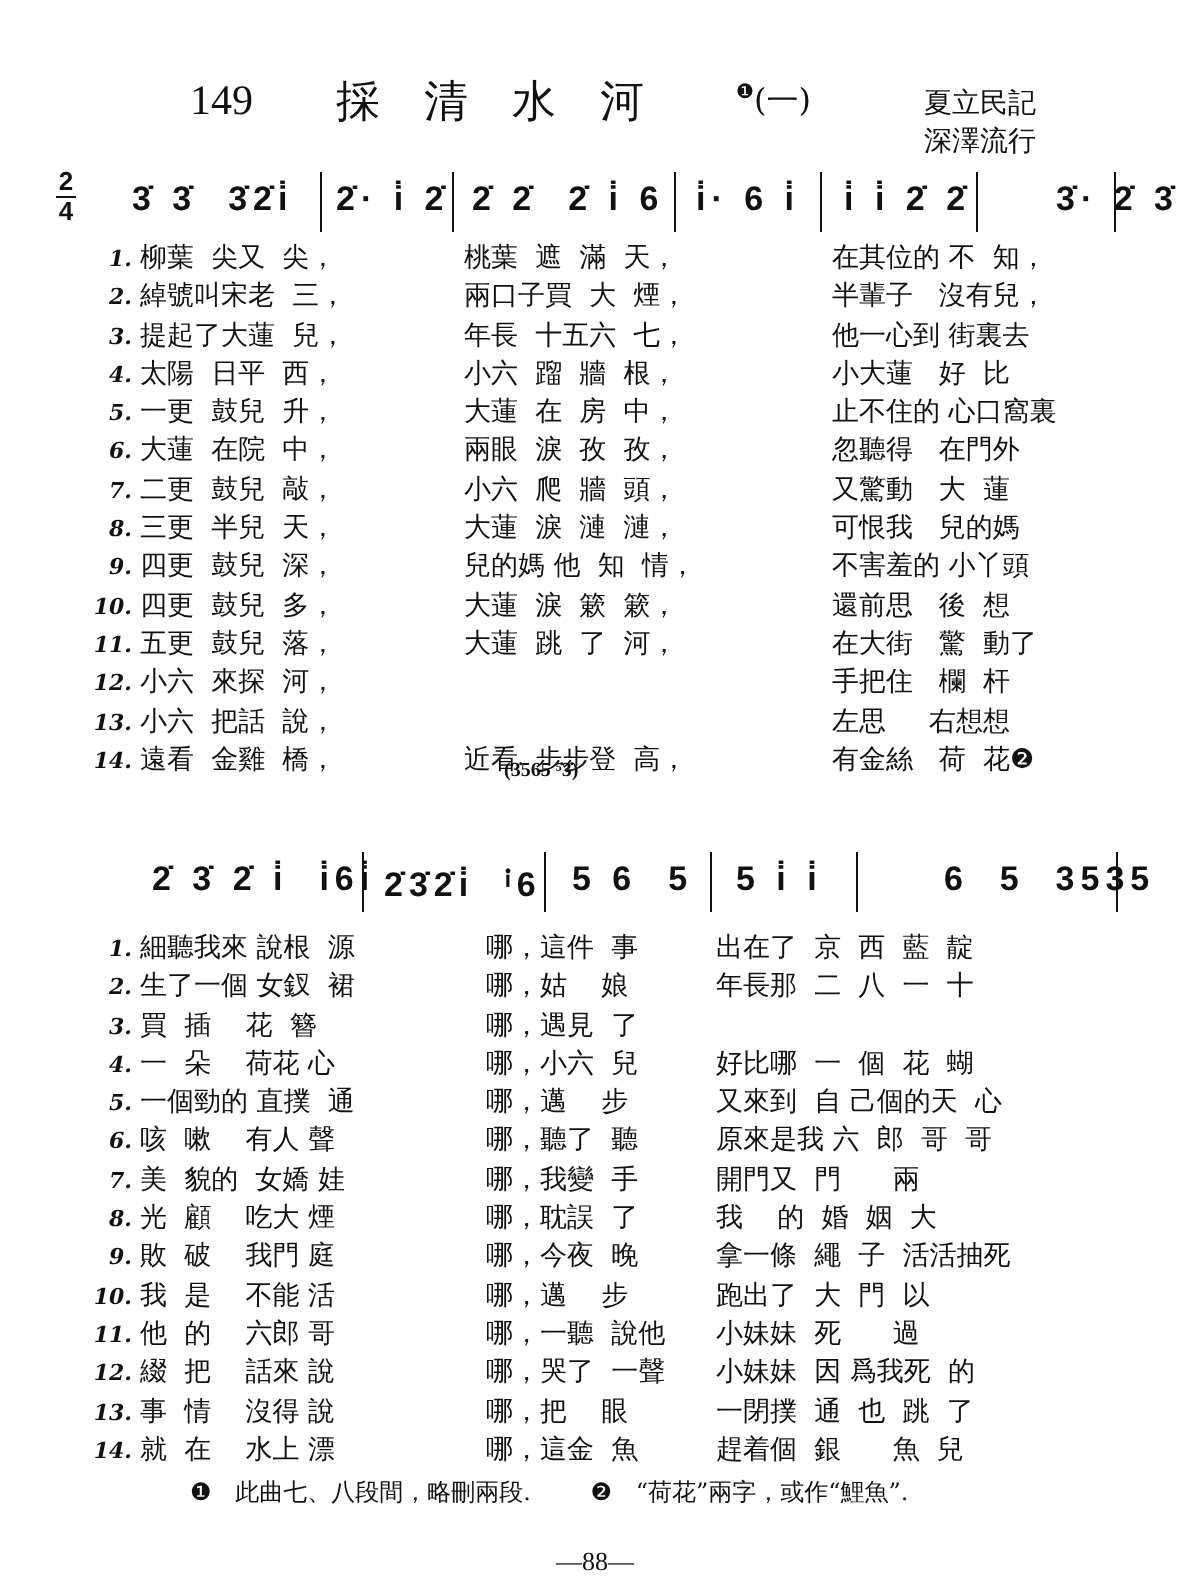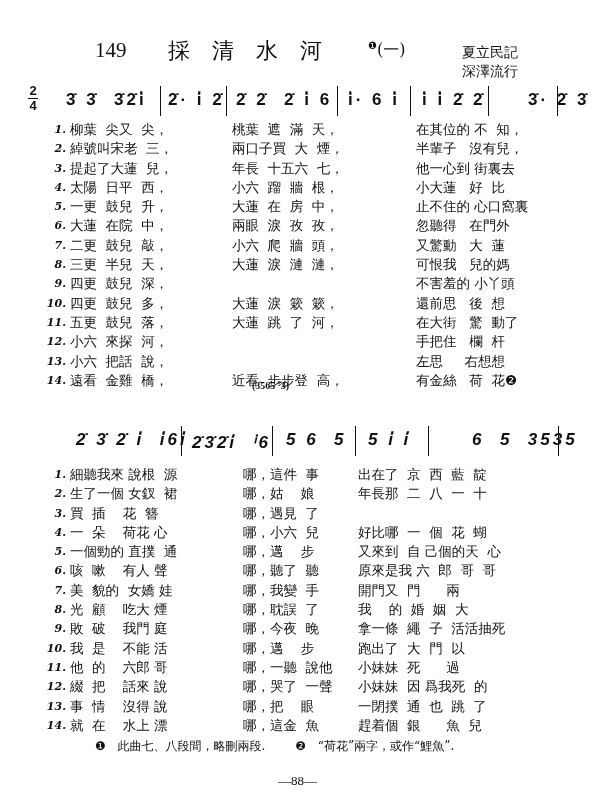--- a/index.html
+++ b/index.html
@@ -62,31 +62,31 @@
 
 <div class="abs verse" style="left:0;top:120px;width:600px;">
   <div class="row"><span class="num" style="left:40px">1.</span><span class="c1" style="left:70px">柳葉  尖又  尖，</span><span class="c2" style="left:232px">桃葉  遮  滿  天，</span><span class="c3" style="left:416px">在其位的 不  知，</span></div>
   <div class="row"><span class="num" style="left:40px">2.</span><span class="c1" style="left:70px">綽號叫宋老  三，</span><span class="c2" style="left:232px">兩口子買  大  煙，</span><span class="c3" style="left:416px">半輩子   沒有兒，</span></div>
   <div class="row"><span class="num" style="left:40px">3.</span><span class="c1" style="left:70px">提起了大蓮  兒，</span><span class="c2" style="left:232px">年長  十五六  七，</span><span class="c3" style="left:416px">他一心到 街裏去</span></div>
   <div class="row"><span class="num" style="left:40px">4.</span><span class="c1" style="left:70px">太陽  日平  西，</span><span class="c2" style="left:232px">小六  蹓  牆  根，</span><span class="c3" style="left:416px">小大蓮   好  比</span></div>
   <div class="row"><span class="num" style="left:40px">5.</span><span class="c1" style="left:70px">一更  鼓兒  升，</span><span class="c2" style="left:232px">大蓮  在  房  中，</span><span class="c3" style="left:416px">止不住的 心口窩裏</span></div>
   <div class="row"><span class="num" style="left:40px">6.</span><span class="c1" style="left:70px">大蓮  在院  中，</span><span class="c2" style="left:232px">兩眼  淚  孜  孜，</span><span class="c3" style="left:416px">忽聽得   在門外</span></div>
   <div class="row"><span class="num" style="left:40px">7.</span><span class="c1" style="left:70px">二更  鼓兒  敲，</span><span class="c2" style="left:232px">小六  爬  牆  頭，</span><span class="c3" style="left:416px">又驚動   大  蓮</span></div>
   <div class="row"><span class="num" style="left:40px">8.</span><span class="c1" style="left:70px">三更  半兒  天，</span><span class="c2" style="left:232px">大蓮  淚  漣  漣，</span><span class="c3" style="left:416px">可恨我   兒的媽</span></div>
-  <div class="row"><span class="num" style="left:40px">9.</span><span class="c1" style="left:70px">四更  鼓兒  深，</span><span class="c3" style="left:416px">不害羞的 小丫頭</span></div>
+  <div class="row"><span class="num" style="left:40px">9.</span><span class="c1" style="left:70px">四更  鼓兒  深，</span><span class="c2" style="left:232px">兒的媽 他  知  情，</span><span class="c3" style="left:416px">不害羞的 小丫頭</span></div>
   <div class="row"><span class="num" style="left:40px">10.</span><span class="c1" style="left:70px">四更  鼓兒  多，</span><span class="c2" style="left:232px">大蓮  淚  簌  簌，</span><span class="c3" style="left:416px">還前思   後  想</span></div>
   <div class="row"><span class="num" style="left:40px">11.</span><span class="c1" style="left:70px">五更  鼓兒  落，</span><span class="c2" style="left:232px">大蓮  跳  了  河，</span><span class="c3" style="left:416px">在大街   驚  動了</span></div>
   <div class="row"><span class="num" style="left:40px">12.</span><span class="c1" style="left:70px">小六  來探  河，</span><span class="c3" style="left:416px">手把住   欄  杆</span></div>
   <div class="row"><span class="num" style="left:40px">13.</span><span class="c1" style="left:70px">小六  把話  說，</span><span class="c3" style="left:416px">左思     右想想</span></div>
   <div class="row"><span class="num" style="left:40px">14.</span><span class="c1" style="left:70px">遠看  金雞  橋，</span><span class="c2" style="left:232px">近看  步步登  高，</span><span class="c3" style="left:416px">有金絲   荷  花❷</span></div>
 </div>
 
 <div class="abs interlude">(3̇565 ⁵̇3̇)</div>
 
-<div class="abs staff" style="left:0;top:424px;width:600px;font-style:italic;">
+<div class="abs staff" style="left:0;top:424px;width:600px;">
   <div class="measure" style="left:76px;top:6px;">2̇ 3̇ 2̇ i̇  i̇6i̇</div>
   <div class="bar" style="left:181px;top:2px;height:30px;"></div>
   <div class="measure" style="left:192px;top:6px;">2̇3̇2̇i̇  ⁱ̇6</div>
   <div class="bar" style="left:272px;top:2px;height:30px;"></div>
   <div class="measure" style="left:286px;top:6px;">5 6  5</div>
   <div class="bar" style="left:355px;top:2px;height:30px;"></div>
   <div class="measure" style="left:368px;top:6px;">5 i̇ i̇</div>
   <div class="bar" style="left:428px;top:2px;height:30px;"></div>
   <div class="measure" style="left:440px;top:6px;margin-left:32px;">6  5  3535</div>
   <div class="bar" style="left:558px;top:2px;height:30px;"></div>

